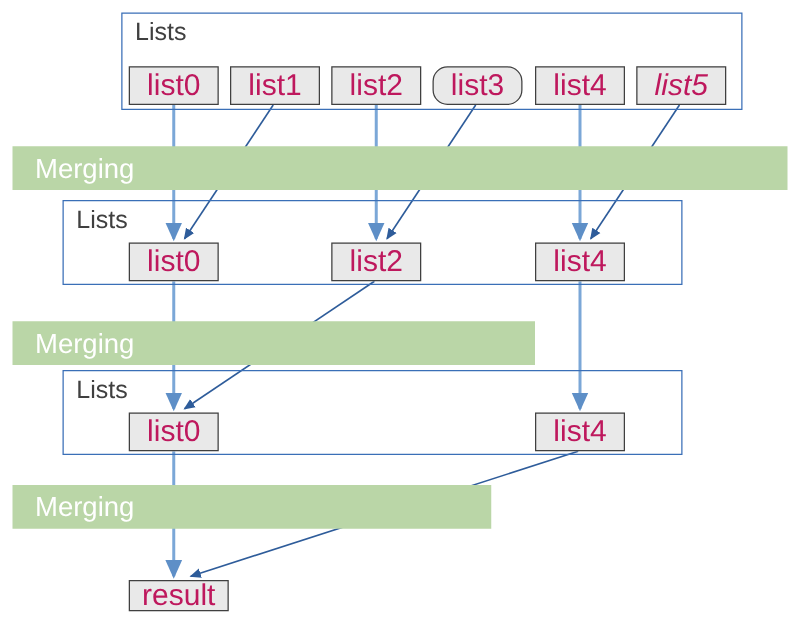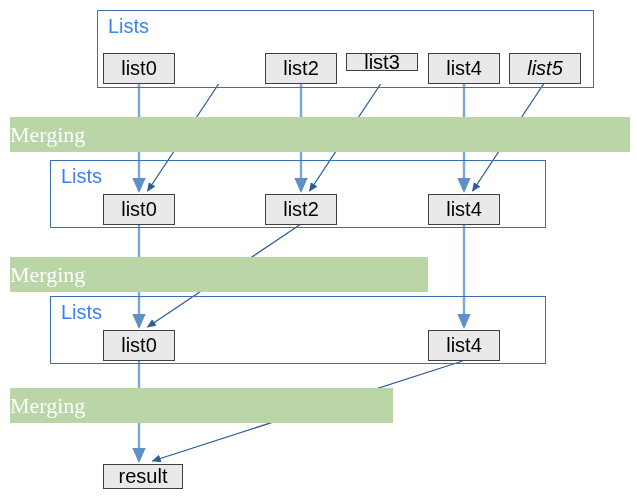--- a/index.html
+++ b/index.html
@@ -12,50 +12,50 @@
   }
   #stage{position:absolute;left:0;top:0;width:637px;height:504px;}
   svg.arrows{position:absolute;left:0;top:0;width:637px;height:504px;pointer-events:none;}
 
   .merge-bar{
     position:absolute;
     background:#bad6a7;
     color:#ffffff;
     font-size:22px;
     line-height:35px;
+    padding-left:18px;
     box-sizing:border-box;
     white-space:nowrap;
     z-index:1;
-    font-family:Liberation Serif, serif;
   }
 
   .lists-group{
     position:absolute;
     border:1.6px solid #3a6fb7;
     background:transparent;
     box-sizing:border-box;
     z-index:2;
   }
   .lists-label{
     position:absolute;
     left:10px;top:3px;
     font-size:20px;
-    color:#3b82f6;
+    color:#404040;
     line-height:24px;
     white-space:nowrap;
     text-align:right;
   }
 
   .node{
     position:absolute;
     background:#e9e9e9;
     border:1.8px solid #404040;
     box-sizing:border-box;
-    font-size:20px;
-    color:#000000;
+    font-size:24px;
+    color:#be185d;
     display:flex;
     align-items:center;
     justify-content:center;
     z-index:5;
     white-space:nowrap;
   }
 </style>
 </head>
 <body>
 
@@ -101,24 +101,27 @@
         <line x1="299.56" y1="225" x2="147.64" y2="327" stroke="#2e5c9a" stroke-width="1.3" marker-end="url(#ahD)"></line>
         <line x1="464" y1="225" x2="464" y2="327" stroke="#7ba7d7" stroke-width="2.4" marker-end="url(#ahL)"></line>
         <line x1="139" y1="361" x2="139" y2="461" stroke="#7ba7d7" stroke-width="2.4" marker-end="url(#ahL)"></line>
         <line x1="462.56" y1="361" x2="152.6" y2="461" stroke="#2e5c9a" stroke-width="1.3" marker-end="url(#ahD)"></line>
       </g>
   </svg>
 
   <div class="node" id="node-r0-list0" style="left: 103px; top: 53px; width: 72px; height: 31px; background: rgb(233, 233, 233); border-color: rgb(64, 64, 64);">
       <span>list0</span>
     </div>
+  <div class="node" id="node-r0-list1" style="left: 184px; top: 53px; width: 72px; height: 31px; background: rgb(233, 233, 233); border-color: rgb(64, 64, 64);">
+      <span>list1</span>
+    </div>
   <div class="node" id="node-r0-list2" style="left: 265px; top: 53px; width: 72px; height: 31px; background: rgb(233, 233, 233); border-color: rgb(64, 64, 64);">
       <span>list2</span>
     </div>
-  <div class="node" id="node-r0-list3" style="left: 346px; top: 53px; width: 72px; height: 18px; background: rgb(233, 233, 233); border-color: rgb(64, 64, 64);">
+  <div class="node" id="node-r0-list3" style="left: 346px; top: 53px; width: 72px; height: 31px; background: rgb(233, 233, 233); border-color: rgb(64, 64, 64); border-radius: 12px;">
       <span>list3</span>
     </div>
   <div class="node" id="node-r0-list4" style="left: 428px; top: 53px; width: 72px; height: 31px; background: rgb(233, 233, 233); border-color: rgb(64, 64, 64);">
       <span>list4</span>
     </div>
   <div class="node" id="node-r0-list5" style="left: 509px; top: 53px; width: 72px; height: 31px; background: rgb(233, 233, 233); border-color: rgb(64, 64, 64); font-style: italic;">
       <span>list5</span>
     </div>
 
   <div class="node" id="node-r1-list0" style="left: 103px; top: 194px; width: 72px; height: 31px; background: rgb(233, 233, 233); border-color: rgb(64, 64, 64);">

